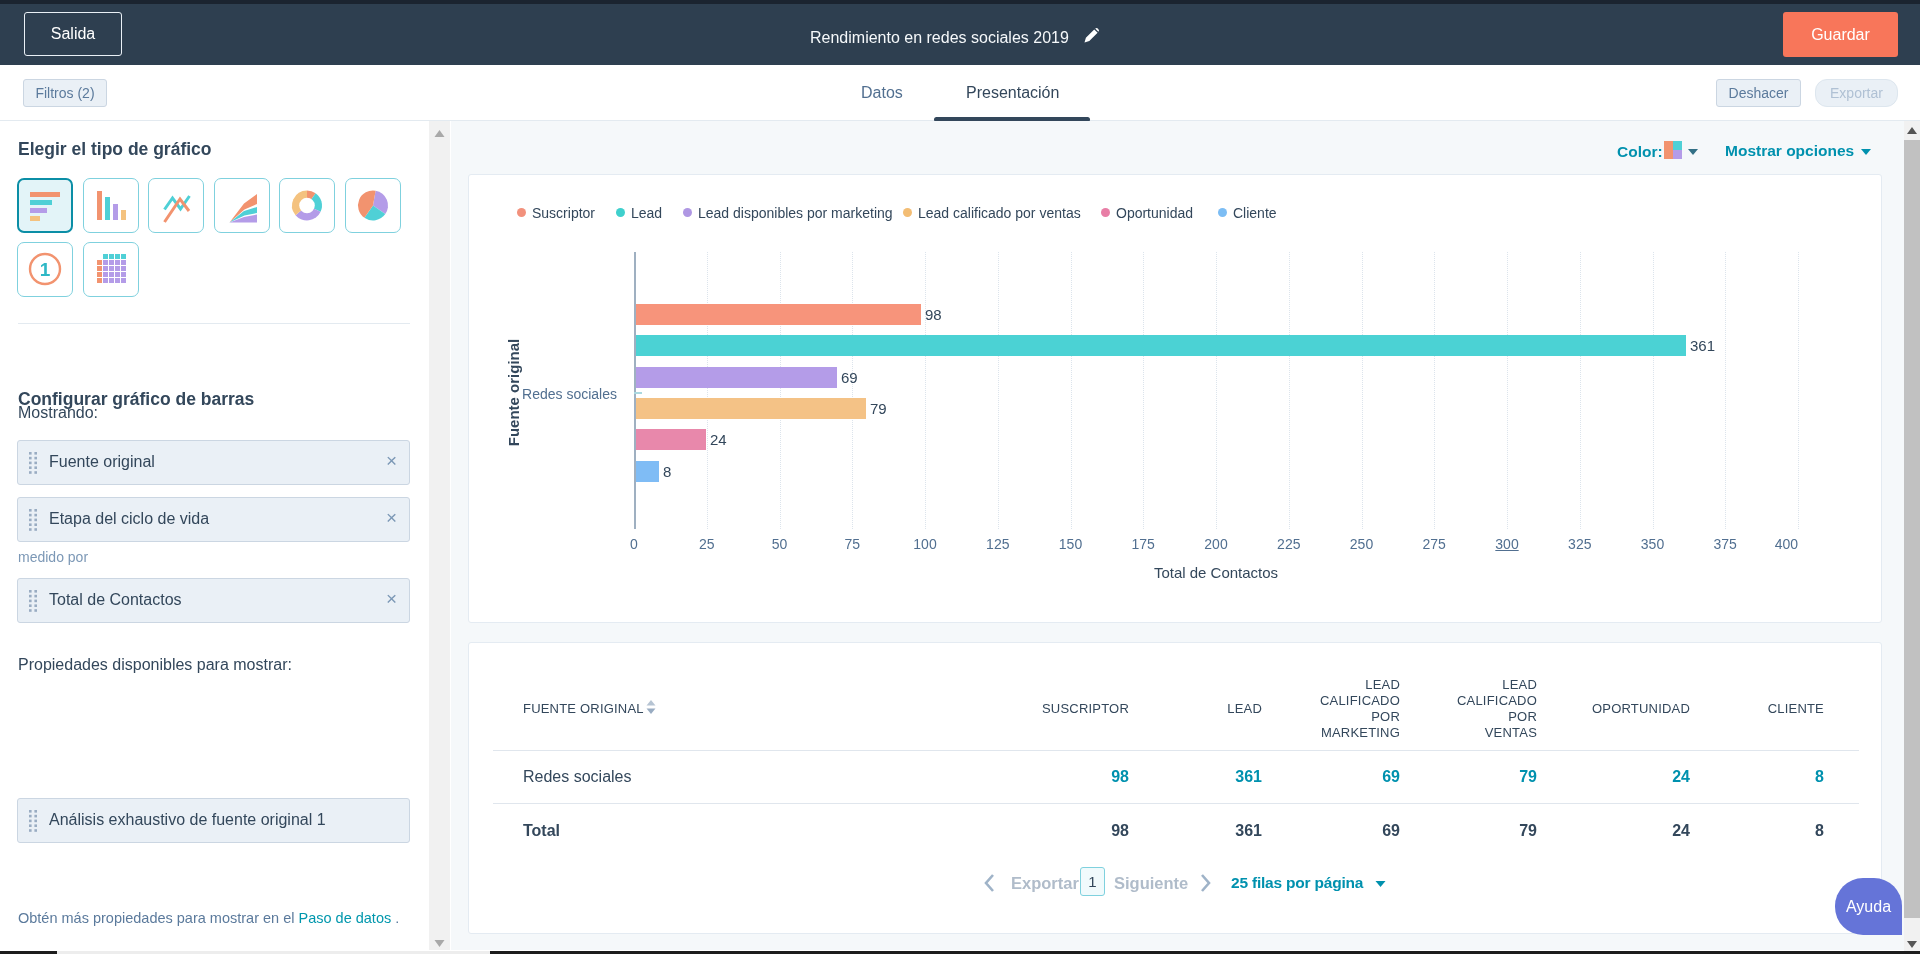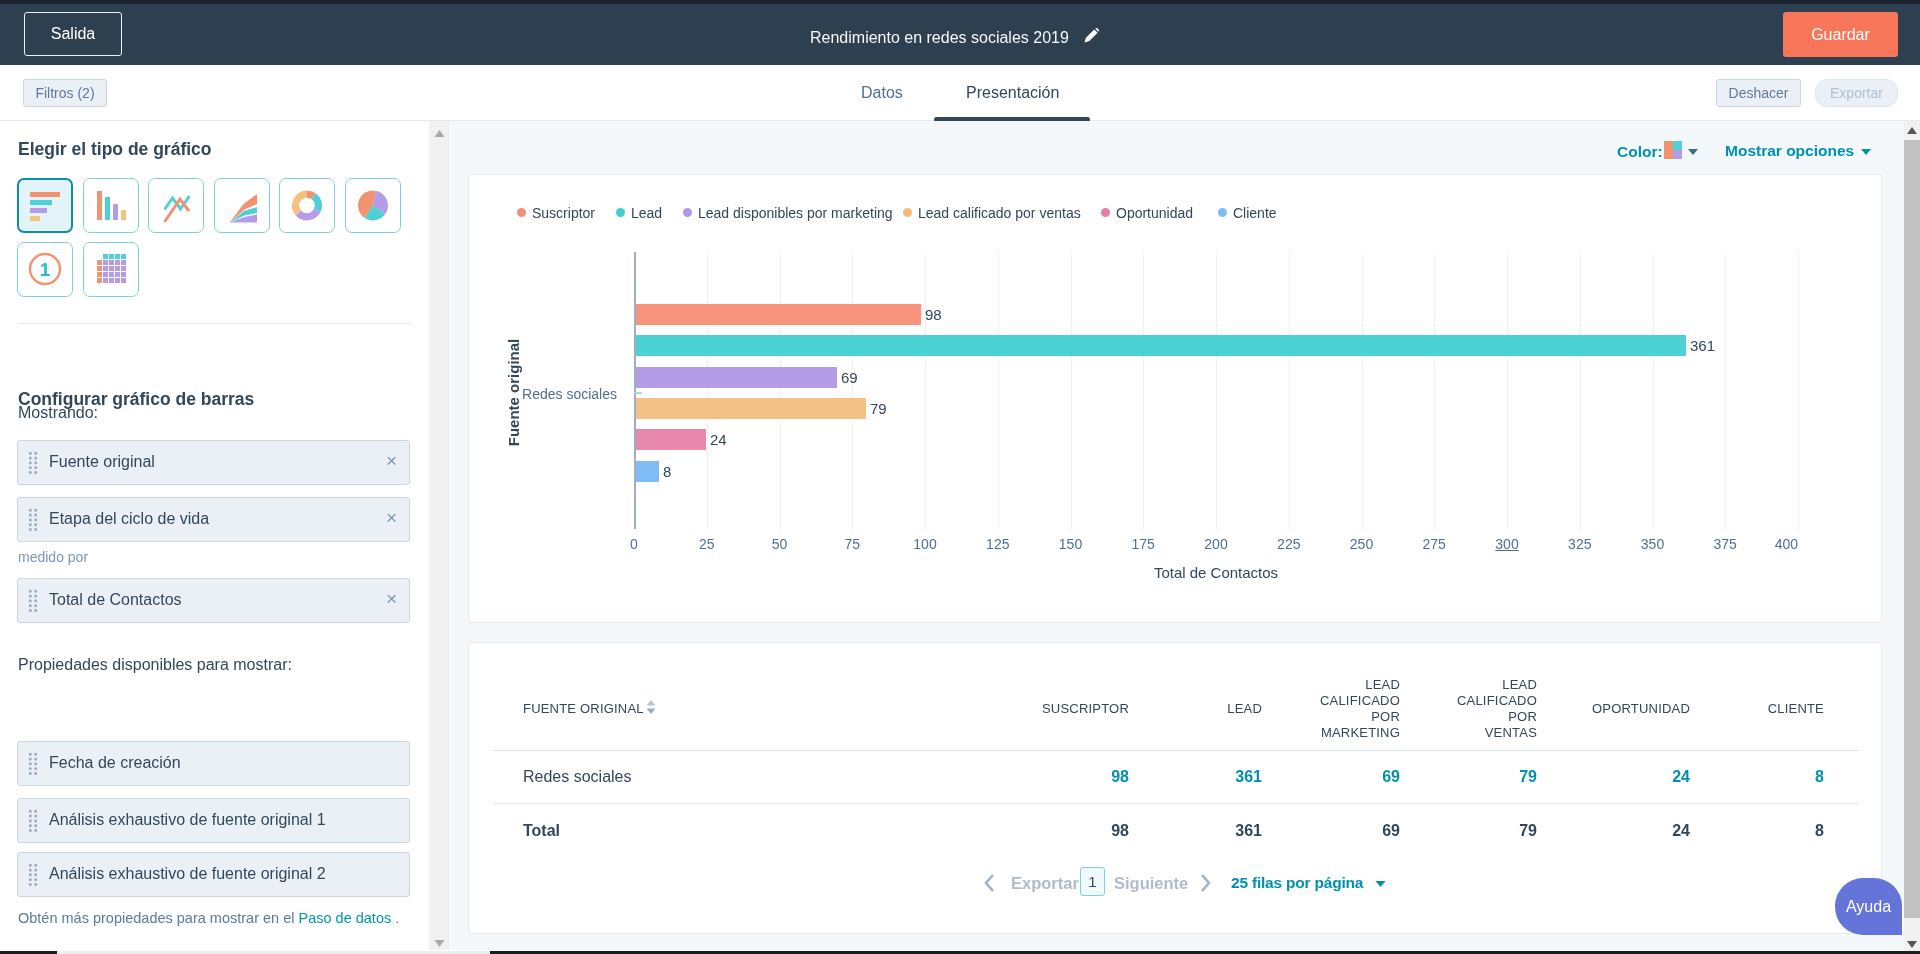--- a/index.html
+++ b/index.html
@@ -219,70 +219,36 @@
           <rect x="0" y="14.4" width="2.6" height="2.6"></rect>
           <rect x="5.4" y="14.4" width="2.6" height="2.6"></rect>
           <rect x="0" y="19.2" width="2.6" height="2.6"></rect>
           <rect x="5.4" y="19.2" width="2.6" height="2.6"></rect>
         </g>
       </svg>
     <span class="txt">Total de Contactos</span>
       <span class="x">×</span>
   </div>
   <div class="abs sb-label" style="top:535px;">Propiedades disponibles para mostrar:</div>
-  <div class="abs sb-item" style="top:620px;">
-    <svg class="grip" viewBox="0 0 9 22">
-        <g fill="#99acc2">
-          <rect x="0" y="0" width="2.6" height="2.6"></rect>
-          <rect x="5.4" y="0" width="2.6" height="2.6"></rect>
-          <rect x="0" y="4.8" width="2.6" height="2.6"></rect>
-          <rect x="5.4" y="4.8" width="2.6" height="2.6"></rect>
-          <rect x="0" y="9.6" width="2.6" height="2.6"></rect>
-          <rect x="5.4" y="9.6" width="2.6" height="2.6"></rect>
-          <rect x="0" y="14.4" width="2.6" height="2.6"></rect>
-          <rect x="5.4" y="14.4" width="2.6" height="2.6"></rect>
-          <rect x="0" y="19.2" width="2.6" height="2.6"></rect>
-          <rect x="5.4" y="19.2" width="2.6" height="2.6"></rect>
-        </g>
-      </svg>
-    <span class="txt">Fecha de creación</span>
-  </div>
   <div class="abs sb-item" style="top:677px;">
     <svg class="grip" viewBox="0 0 9 22">
         <g fill="#99acc2">
           <rect x="0" y="0" width="2.6" height="2.6"></rect>
           <rect x="5.4" y="0" width="2.6" height="2.6"></rect>
           <rect x="0" y="4.8" width="2.6" height="2.6"></rect>
           <rect x="5.4" y="4.8" width="2.6" height="2.6"></rect>
           <rect x="0" y="9.6" width="2.6" height="2.6"></rect>
           <rect x="5.4" y="9.6" width="2.6" height="2.6"></rect>
           <rect x="0" y="14.4" width="2.6" height="2.6"></rect>
           <rect x="5.4" y="14.4" width="2.6" height="2.6"></rect>
           <rect x="0" y="19.2" width="2.6" height="2.6"></rect>
           <rect x="5.4" y="19.2" width="2.6" height="2.6"></rect>
         </g>
       </svg>
     <span class="txt">Análisis exhaustivo de fuente original 1</span>
-  </div>
-  <div class="abs sb-item" style="top:731px;">
-    <svg class="grip" viewBox="0 0 9 22">
-        <g fill="#99acc2">
-          <rect x="0" y="0" width="2.6" height="2.6"></rect>
-          <rect x="5.4" y="0" width="2.6" height="2.6"></rect>
-          <rect x="0" y="4.8" width="2.6" height="2.6"></rect>
-          <rect x="5.4" y="4.8" width="2.6" height="2.6"></rect>
-          <rect x="0" y="9.6" width="2.6" height="2.6"></rect>
-          <rect x="5.4" y="9.6" width="2.6" height="2.6"></rect>
-          <rect x="0" y="14.4" width="2.6" height="2.6"></rect>
-          <rect x="5.4" y="14.4" width="2.6" height="2.6"></rect>
-          <rect x="0" y="19.2" width="2.6" height="2.6"></rect>
-          <rect x="5.4" y="19.2" width="2.6" height="2.6"></rect>
-        </g>
-      </svg>
-    <span class="txt">Análisis exhaustivo de fuente original 2</span>
   </div>
   <div class="abs" style="left:18px;top:789px;font-size:14.5px;color:#5b7a9c;">Obtén más propiedades para mostrar en el <span style="color:#0097ad;">Paso de datos</span> .</div>
 </div>
 
 <div class="abs sbtrack" style="left:429px;top:121px;width:21px;height:829px;"></div>
 <svg class="abs" style="left:429px;top:124px;" width="21" height="18">
     <polygon points="10.5,6 15.5,13 5.5,13" fill="#a9a9a9"></polygon>
   </svg>
 <svg class="abs" style="left:429px;top:936px;" width="21" height="14">
     <polygon points="10.5,11 15.5,4 5.5,4" fill="#a9a9a9"></polygon>

